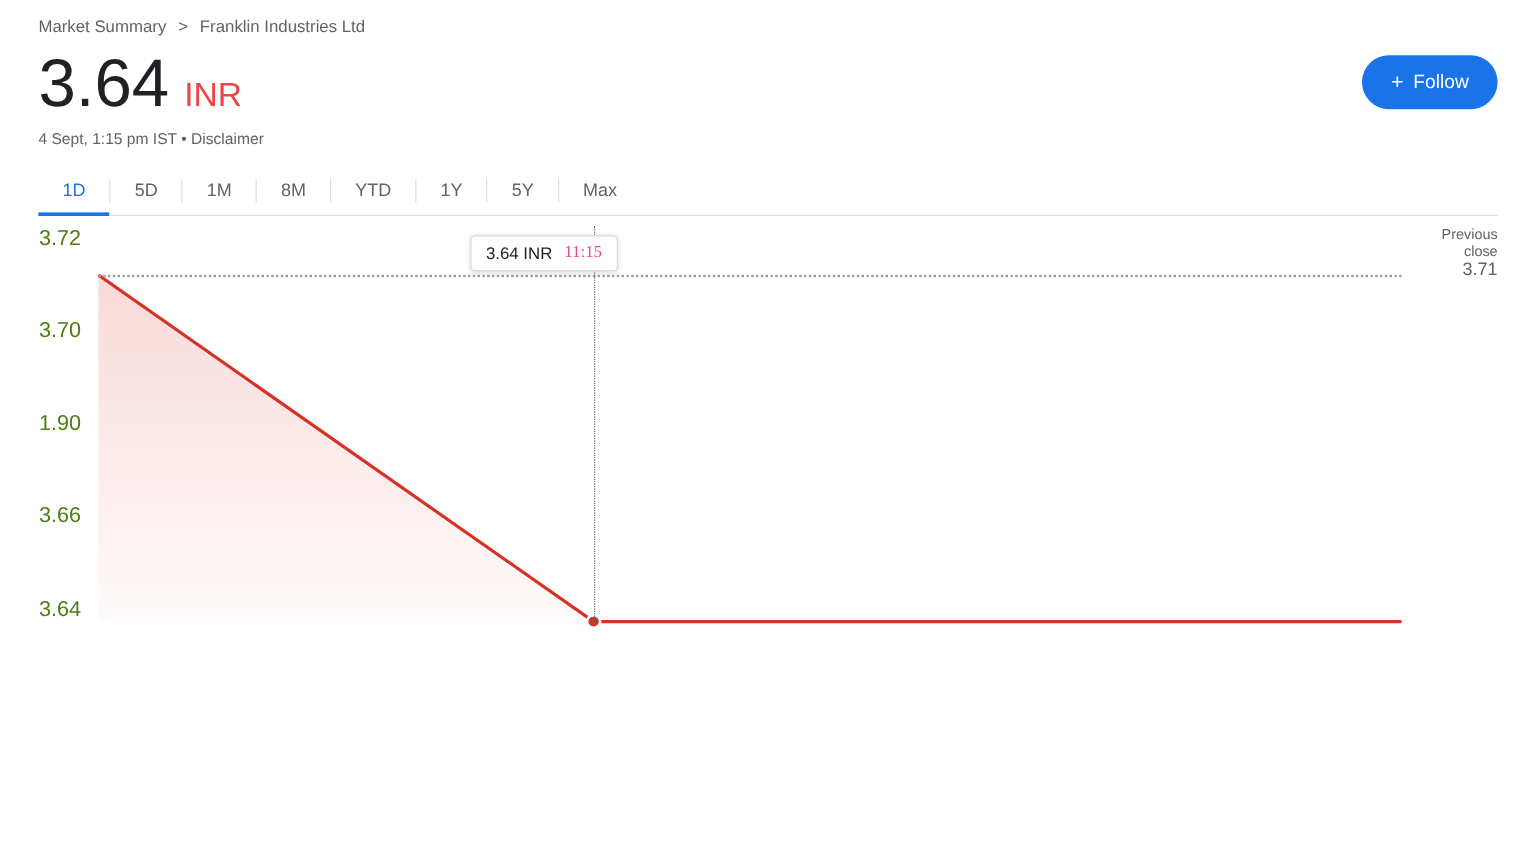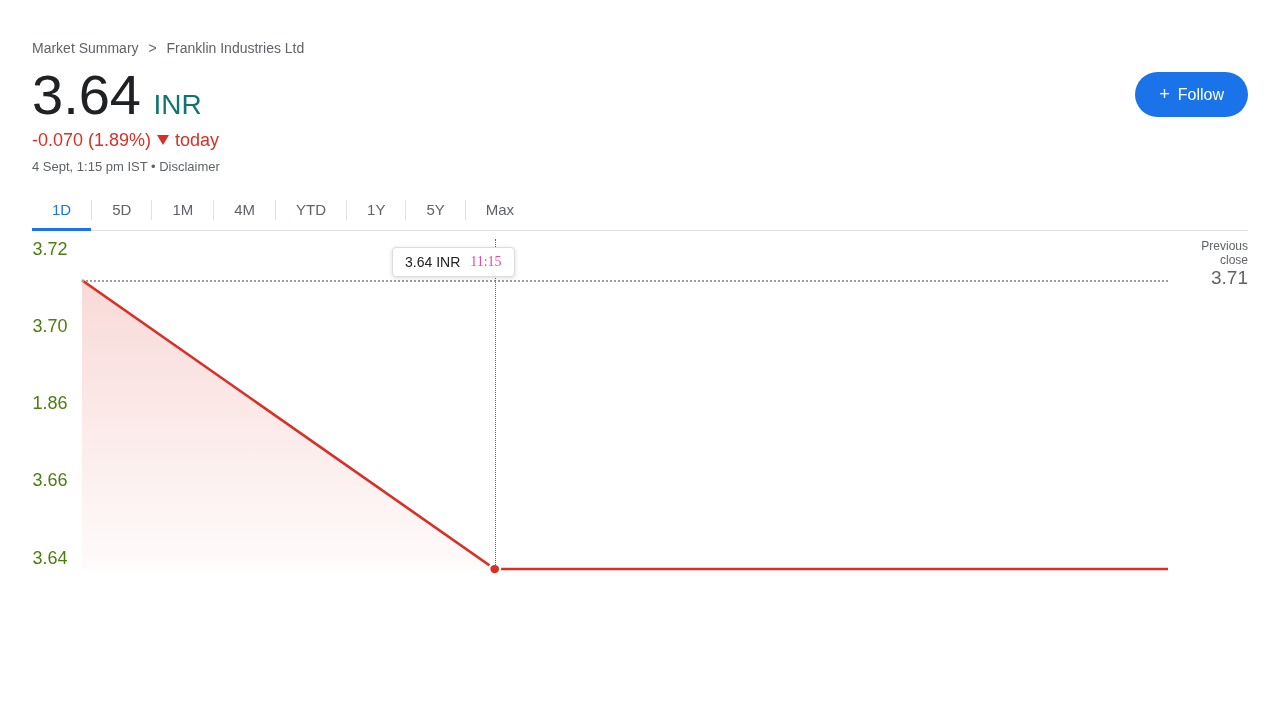--- a/index.html
+++ b/index.html
@@ -5,21 +5,21 @@
     * { margin: 0; padding: 0; box-sizing: border-box; }
     body {
       font-family: Arial, sans-serif;
       background: #fff;
       color: #202124;
       width: 1280px;
       height: 720px;
       overflow: hidden;
     }
     .page {
-      padding: 40px 32px;
+      padding: 14px 32px;
     }
     .breadcrumb {
       font-size: 14px;
       color: #5f6368;
       margin-bottom: 8px;
     }
     .breadcrumb-separator {
       margin: 0 6px;
       color: #5f6368;
     }
@@ -32,21 +32,21 @@
     .price-block {}
     .price-main {
       font-size: 56px;
       font-weight: 400;
       color: #202124;
       line-height: 1.1;
     }
     .price-currency {
       font-size: 28px;
       font-weight: 400;
-      color: #0f766e;
+      color: #ef4444;
       margin-left: 8px;
     }
     .price-change {
       font-size: 18px;
       color: #d93025;
       margin-top: 4px;
       display: flex;
       align-items: center;
       gap: 4px;
     }
@@ -154,21 +154,21 @@
       position: absolute;
       right: 0;
       top: 0;
       width: 72px;
       font-size: 12px;
       color: #5f6368;
       text-align: right;
       padding-left: 6px;
     }
     .previous-close-label .pc-value {
-      font-size: 19px;
+      font-size: 15px;
       color: #5f6368;
     }
     
     .tooltip {
       position: absolute;
       background: #fff;
       border: 1px solid #dadce0;
       border-radius: 4px;
       padding: 6px 12px;
       font-size: 14px;
@@ -211,25 +211,20 @@
     <span>Market Summary</span>
     <span class="breadcrumb-separator">&gt;</span>
     <span>Franklin Industries Ltd</span>
   </div>
 
   <div class="header-row">
     <div class="price-block">
       <div>
         <span class="price-main">3.64</span>
         <span class="price-currency">INR</span>
-      </div>
-      <div class="price-change">
-        <span>-0.070 (1.89%)</span>
-        <span class="price-change-arrow"></span>
-        <span class="price-today">today</span>
       </div>
       <div class="price-timestamp">
         <span>4 Sept, 1:15 pm IST</span>
         <span> • </span>
         <a class="disclaimer-link">Disclaimer</a>
       </div>
     </div>
 
     <button class="follow-btn">
       <span class="plus-icon">+</span>
@@ -237,37 +232,37 @@
     </button>
   </div>
 
   <div class="tabs" id="tabs-container">
   <div class="tab active">1D</div>
       <div class="tab-divider"></div>
       <div class="tab">5D</div>
       <div class="tab-divider"></div>
       <div class="tab">1M</div>
       <div class="tab-divider"></div>
-      <div class="tab">4M</div>
+      <div class="tab">8M</div>
       <div class="tab-divider"></div>
       <div class="tab">YTD</div>
       <div class="tab-divider"></div>
       <div class="tab">1Y</div>
       <div class="tab-divider"></div>
       <div class="tab">5Y</div>
       <div class="tab-divider"></div>
       <div class="tab">Max</div>
     </div>
 
   <div class="chart-container">
 
     <div class="y-axis" id="y-axis">
     <div class="y-label">3.72</div>
         <div class="y-label">3.70</div>
-        <div class="y-label">1.86</div>
+        <div class="y-label">1.90</div>
         <div class="y-label">3.66</div>
         <div class="y-label">3.64</div>
       </div>
 
     <div class="previous-close-label" id="prev-close-container">
   <span>Previous</span><br>
   <span>close</span><br>
   <span class="pc-value">3.71</span>
 </div>
 

